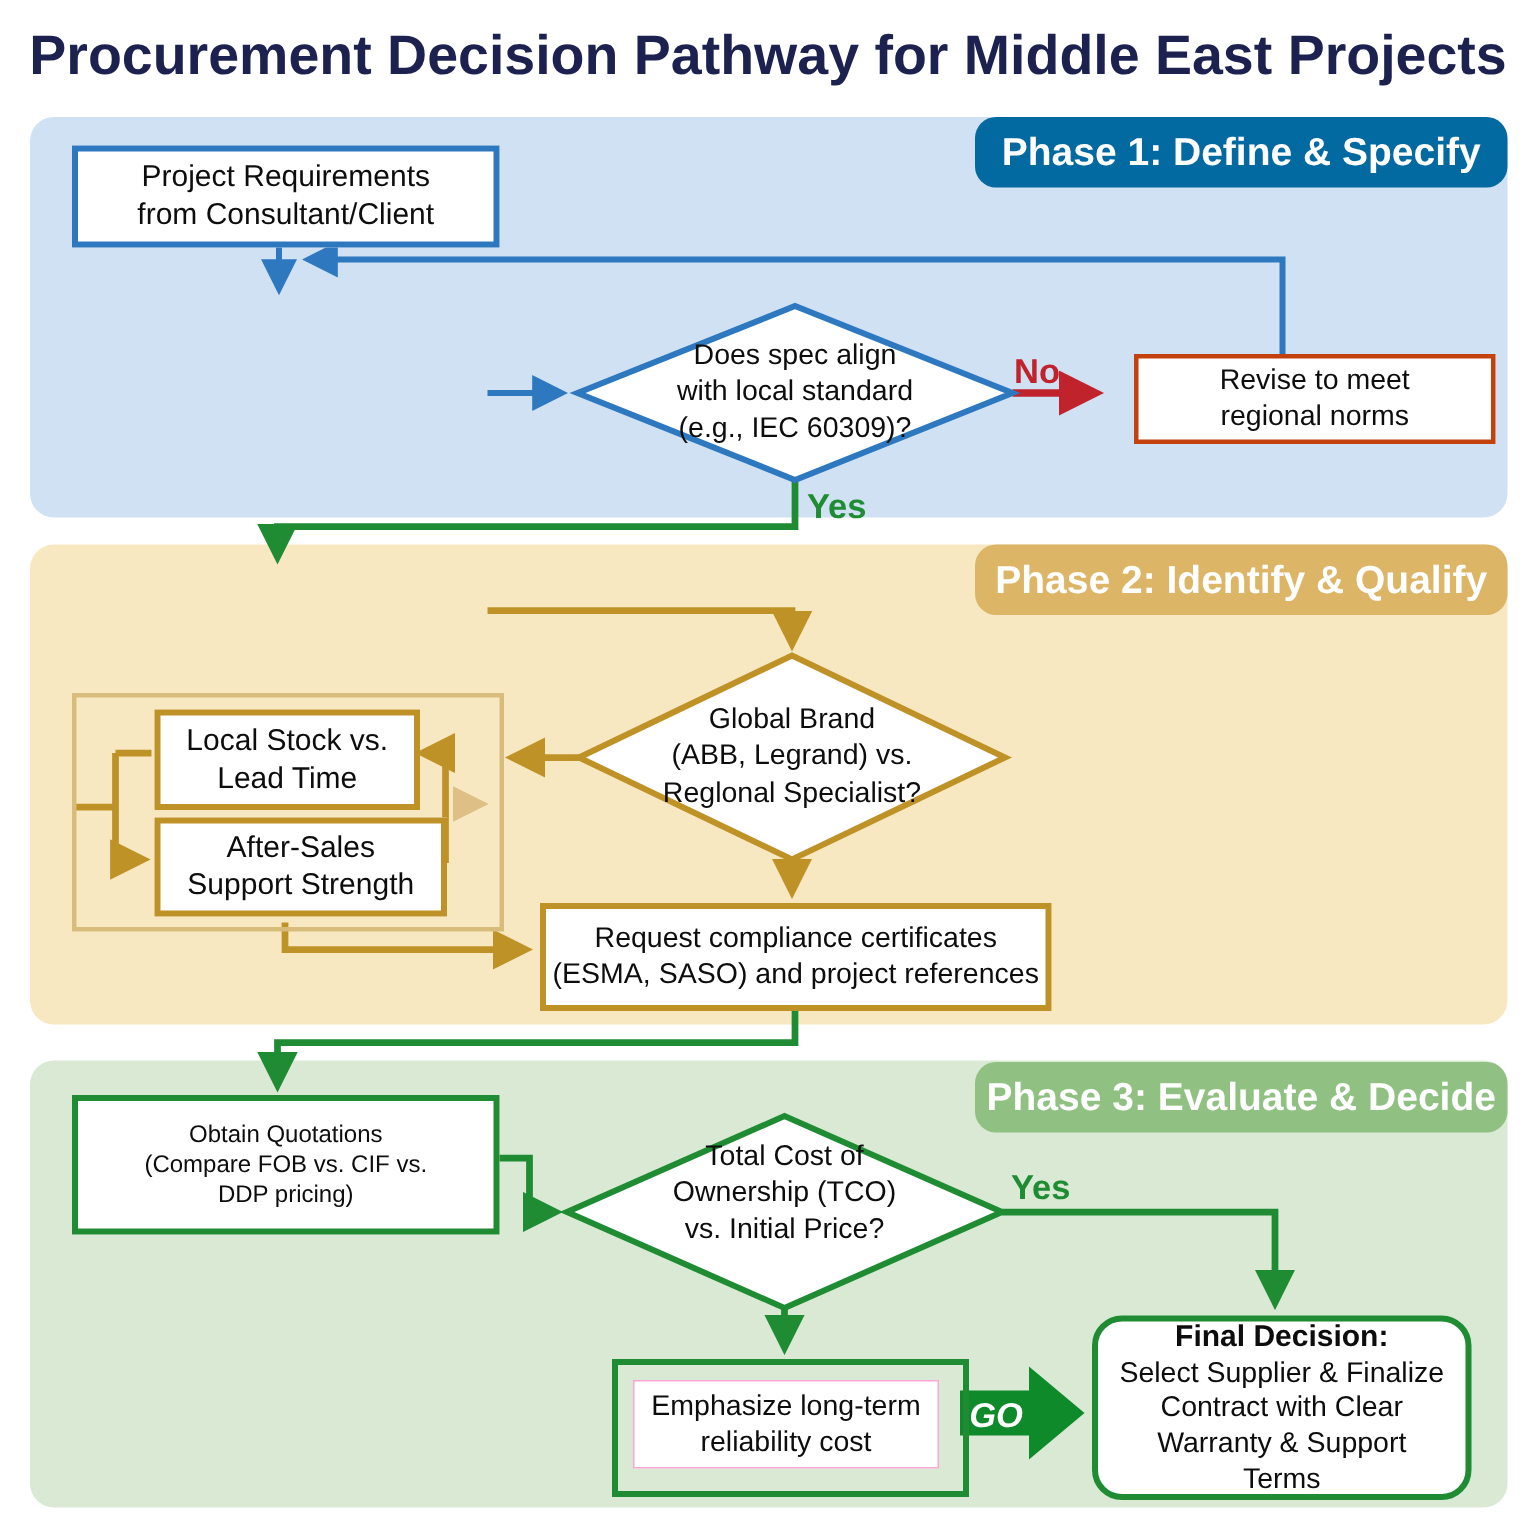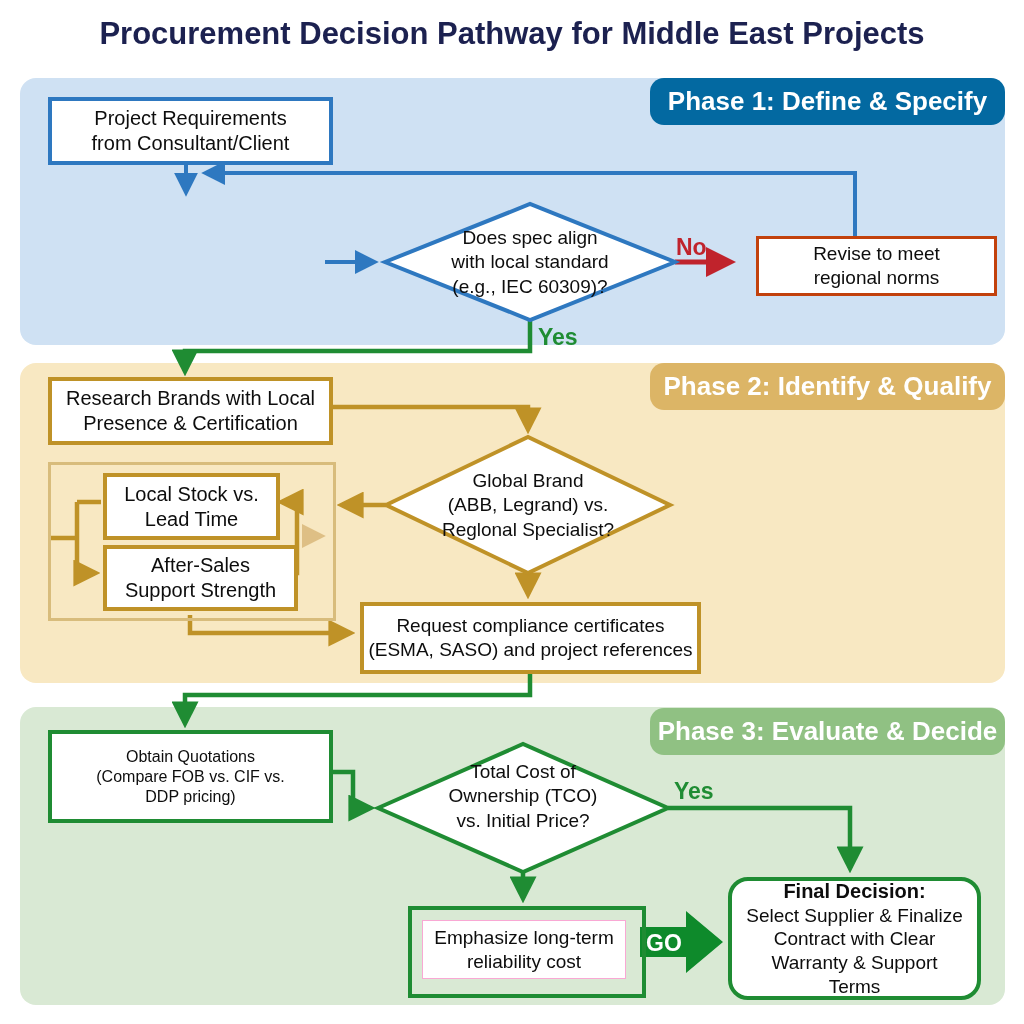--- a/index.html
+++ b/index.html
@@ -1,20 +1,20 @@
 <!DOCTYPE html>
 <html><head>
 <meta charset="utf-8">
 <style>
   html,body { margin:0; padding:0; background:#ffffff; }
   body { font-family: "Liberation Sans", sans-serif; }
   #stage { position:relative; width:1024px; height:1024px; background:#ffffff; overflow:hidden; }
 
   .title { position:absolute; left:0; top:16px; width:1024px; text-align:center;
-           font-size:31px; font-weight:bold; color:#1c2150; letter-spacing:0px; }
+           font-size:37px; font-weight:bold; color:#1c2150; letter-spacing:0px; }
 
   .panel { position:absolute; border-radius:16px; }
   .panel1 { left:20px; top:78px;  width:985px; height:267px; background:#cfe1f3; }
   .panel2 { left:20px; top:363px; width:985px; height:320px; background:#f8e8c2; }
   .panel3 { left:20px; top:707px; width:985px; height:298px; background:#d9e9d4; }
 
   .badge { position:absolute; left:650px; width:355px; height:47px; border-radius:14px;
            color:#ffffff; font-size:26px; font-weight:bold; display:flex;
            align-items:center; justify-content:center; }
   .badge1 { top:78px;  background:#0369a1; }
@@ -48,21 +48,21 @@
   .final    { left:728px; top:877px; width:245px; height:115px; font-size:19px; border-radius:20px; }
   .final .bold { font-weight:bold; font-size:20px; }
 
   .dtext { position:absolute; transform:translate(-50%,-50%); width:230px; text-align:center;
            color:#0d0d0d; font-size:19px; line-height:1.28; }
 
   .lbl { position:absolute; font-weight:bold; font-size:23px; }
   .lbl-no   { left:676px; top:234px; color:#c0232c; }
   .lbl-yes1 { left:538px; top:324px; color:#1f8c33; }
   .lbl-yes3 { left:674px; top:778px; color:#1f8c33; }
-  .lbl-go   { left:638px; top:930px; width:52px; text-align:center; color:#ffffff; font-size:23px; }
+  .lbl-go   { left:638px; top:930px; width:52px; text-align:center; color:#ffffff; font-size:23px;font-style:italic; }
 
   svg.wires { position:absolute; left:0; top:0; width:1024px; height:1024px; pointer-events:none; }
   .w-blue  { stroke:#2e78c0; stroke-width:4;   fill:none; }
   .w-red   { stroke:#c0232c; stroke-width:5;   fill:none; }
   .w-green { stroke:#1f8c33; stroke-width:4.5; fill:none; }
   .w-gold  { stroke:#bf9227; stroke-width:4.5; fill:none; }
   .w-lgold { stroke:#debf85; stroke-width:4;   fill:none; }
   .diamond { fill:#ffffff; }
   .d-blue  { stroke:#2e78c0; stroke-width:4; }
   .d-gold  { stroke:#bf9227; stroke-width:4; }
@@ -134,22 +134,20 @@
   <div class="box b-blue req ml">Project Requirements
 from Consultant/Client</div>
   <div class="dtext ml" style="left:530px; top:262px;">Does spec align
 with local standard
 (e.g., IEC 60309)?</div>
   <div class="lbl lbl-no">No</div>
   <div class="lbl lbl-yes1">Yes</div>
   <div class="box b-blue3 revise ml">Revise to meet
 regional norms</div>
 
-  <div class="box b-gold research ml">Research Brands with Local
-Presence &amp; Certification</div>
   <div class="subcontainer"></div>
   <div class="box b-gold local ml">Local Stock vs.
 Lead Time</div>
   <div class="box b-gold after ml">After-Sales
 Support Strength</div>
   <div class="dtext ml" style="left:528px; top:505px;">Global Brand
 (ABB, Legrand) vs.
 Reglonal Specialist?</div>
   <div class="box b-gold request ml">Request compliance certificates
 (ESMA, SASO) and project references</div>

